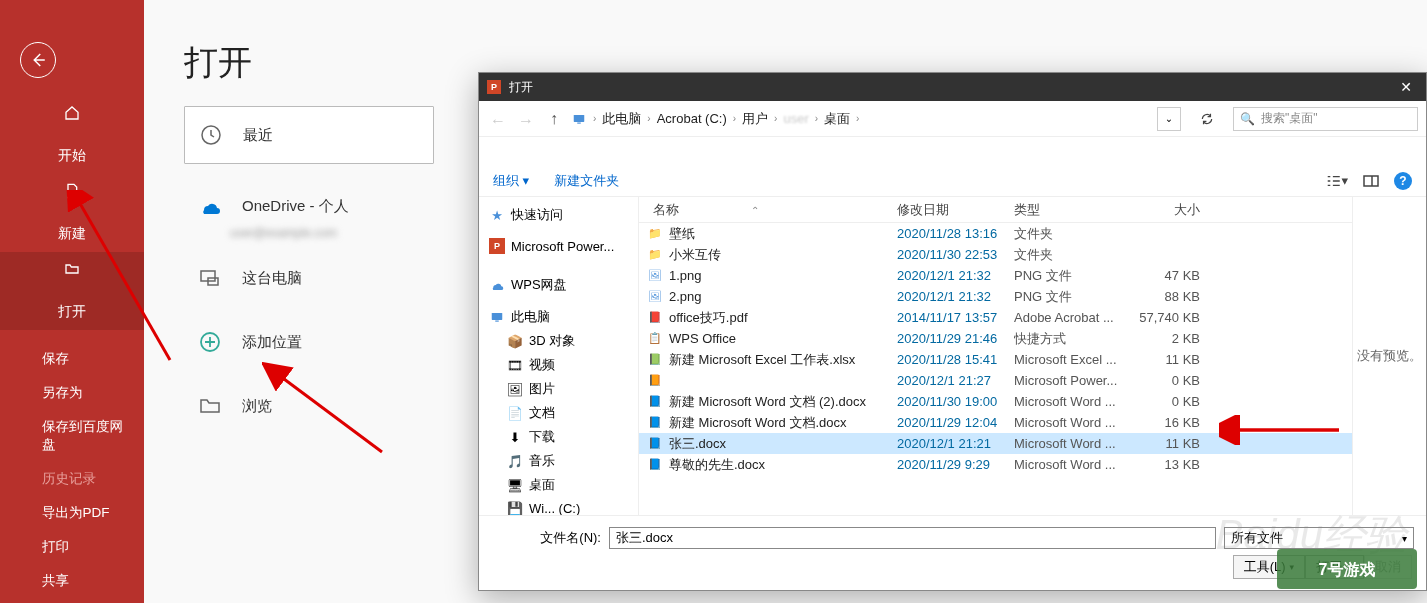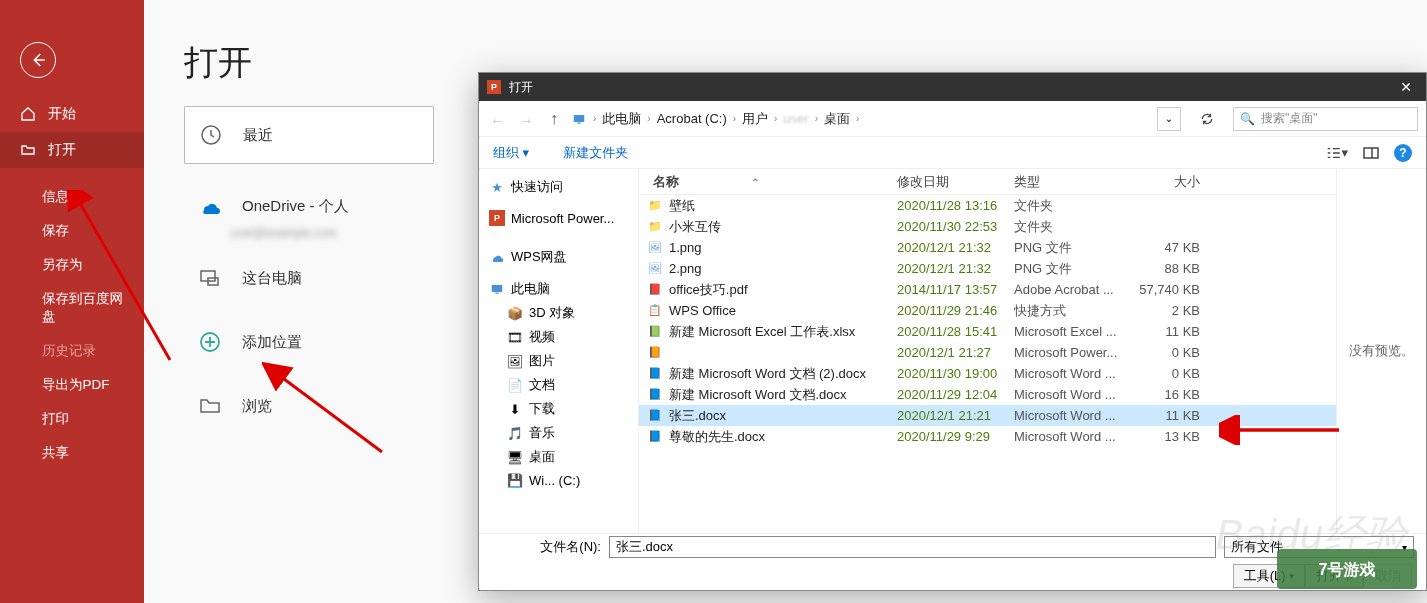--- a/index.html
+++ b/index.html
@@ -2,21 +2,21 @@
 <html><head>
 <meta charset="utf-8">
 <style>
 * { margin: 0; padding: 0; box-sizing: border-box; font-family: "Microsoft YaHei", "Segoe UI", sans-serif; }
 body { width: 1427px; height: 603px; overflow: hidden; background: #f3f3f3; position: relative; }
 
 .app-title { position: absolute; top: 10px; left: 0; right: 0; text-align: center; color: #b0b0b0; font-size: 14px; }
 
 .red-sidebar { position: absolute; left: 0; top: 0; width: 144px; height: 603px; background: #b7312c; color: #fff; }
 .back-btn { width: 36px; height: 36px; border: 1.5px solid #fff; border-radius: 50%; margin: 42px 0 18px 20px; display: flex; align-items: center; justify-content: center; cursor: pointer; }
-.nav-item { display: flex; align-items: center; padding: 9px 20px; font-size: 14px; cursor: pointer; gap: 12px; }
+.nav-item { display: flex; align-items: center; padding: 9px 20px; font-size: 14px; cursor: pointer; gap: 26px; flex-direction: column; }
 .nav-item.selected { background: #9e2a25; }
 .nav-item .ico { width: 16px; display: inline-flex; }
 .nav-sub { padding: 8px 20px 8px 42px; font-size: 13.5px; cursor: pointer; }
 .nav-sub.hist { color: #e8a09c; }
 
 .backstage { position: absolute; left: 144px; top: 0; right: 0; height: 603px; background: #f9f9f9; }
 .backstage h1 { font-size: 34px; font-weight: 400; color: #222; padding: 40px 0 20px 40px; }
 .loc-list { padding: 0 40px; }
 .loc-item { display: flex; align-items: center; gap: 18px; padding: 14px 12px; font-size: 15px; color: #333; cursor: pointer; border-radius: 1px; }
 .loc-item.sel { border: 1.5px solid #bbb; background: #fff; width: 250px; }
@@ -33,51 +33,51 @@
 .nav-arrow { width: 22px; height: 22px; display: inline-flex; align-items: center; justify-content: center; color: #555; cursor: pointer; }
 .nav-arrow.dis { color: #ccc; }
 .breadcrumb { display: flex; align-items: center; gap: 6px; font-size: 13px; color: #222; flex: 0 0 auto; }
 .breadcrumb .sep { color: #888; font-size: 10px; }
 .breadcrumb .seg { cursor: pointer; }
 .breadcrumb .seg.blur { color: #ccc; filter: blur(1px); }
 .bc-drop { width: 24px; height: 24px; border: 1px solid #ccc; margin-left: auto; display: flex; align-items: center; justify-content: center; font-size: 10px; cursor: pointer; }
 .refresh { width: 24px; height: 24px; display: flex; align-items: center; justify-content: center; cursor: pointer; margin: 0 8px; }
 .search { width: 185px; height: 24px; border: 1px solid #ccc; display: flex; align-items: center; padding: 0 6px; font-size: 12px; color: #888; }
 .search .mag { margin-right: 6px; }
-.dlg-toolbar { height: 32px; display: flex; align-items: center; padding: 0 14px; gap: 34px; font-size: 13px; border-bottom: 1px solid #eee; }
+.dlg-toolbar { height: 32px; display: flex; align-items: center; padding: 0 14px; gap: 25px; font-size: 13px; border-bottom: 1px solid #eee; margin-top: 28px; }
 .dlg-toolbar .org, .dlg-toolbar .newf { color: #0066cc; cursor: pointer; }
 .dlg-toolbar .right-tools { margin-left: auto; display: flex; gap: 12px; align-items: center; }
 .tool-ic { width: 22px; height: 18px; display: inline-flex; align-items: center; justify-content: center; cursor: pointer; color: #444; }
 .help-ic { width: 18px; height: 18px; border-radius: 50%; background: #1e88e5; color: #fff; display: inline-flex; align-items: center; justify-content: center; font-size: 12px; font-weight: bold; cursor: pointer; }
 
 .dlg-body { display: flex; flex: 1; min-height: 0; }
 .tree { width: 160px; border-right: 1px solid #eee; padding: 6px 0; font-size: 13px; overflow: hidden; }
 .tree-item { display: flex; align-items: center; gap: 6px; padding: 3px 10px; cursor: pointer; white-space: nowrap; }
 .tree-item.sub { padding-left: 28px; }
 .ti-ic { width: 16px; height: 16px; display: inline-flex; align-items: center; justify-content: center; flex-shrink: 0; }
 
 .file-list { flex: 1; display: flex; flex-direction: column; position: relative; }
 .col-head { display: flex; font-size: 13px; color: #444; border-bottom: 1px solid #eee; height: 26px; align-items: center; }
-.col-head .c-name { width: 258px; padding-left: 14px; font-weight: bold; }
+.col-head .c-name { width: 258px; padding-left: 14px; }
 .col-head .c-date { width: 117px; }
 .col-head .c-type { width: 124px; }
 .col-head .c-size { width: 70px; text-align: right; padding-right: 8px; }
 .sort-arrow { display: inline-block; margin-left: 72px; color: #888; font-size: 10px; }
 .rows { overflow-y: auto; flex: 1; }
 .row { display: flex; font-size: 13px; color: #222; height: 21px; align-items: center; cursor: pointer; }
 .row.sel { background: #cce8ff; }
 .row .c-name { width: 258px; padding-left: 8px; display: flex; align-items: center; gap: 6px; white-space: nowrap; overflow: hidden; }
-.row .c-date { width: 117px; color: #4d7c0f; }
+.row .c-date { width: 117px; color: #0369a1; }
 .row .c-type { width: 124px; color: #555; white-space: nowrap; overflow: hidden; text-overflow: ellipsis; }
 .row .c-size { width: 70px; text-align: right; padding-right: 8px; color: #555; }
 .f-ic { width: 16px; height: 16px; display: inline-flex; align-items: center; justify-content: center; font-size: 11px; flex-shrink: 0; }
 
-.preview { width: 90px; border-left: 1px solid #eee; display: flex; align-items: center; justify-content: center; font-size: 13px; color: #666; }
-
-.dlg-footer { border-top: 1px solid #eee; padding: 2px 12px; display: flex; flex-direction: column; gap: 6px; }
+.preview { width: 74px; border-left: 1px solid #eee; display: flex; align-items: center; justify-content: center; font-size: 13px; color: #666; }
+
+.dlg-footer { border-top: 1px solid #eee; padding: 11px 12px; display: flex; flex-direction: column; gap: 6px; }
 .fn-row { display: flex; align-items: center; gap: 8px; }
 .fn-label { font-size: 13px; width: 110px; text-align: right; }
 .fn-input { flex: 1; height: 22px; border: 1px solid #888; padding: 0 6px; font-size: 13px; }
 .type-combo { width: 190px; height: 22px; border: 1px solid #888; font-size: 13px; padding: 0 6px; display: flex; align-items: center; }
 .type-combo .dd { margin-left: auto; font-size: 10px; }
 .btn-row { display: flex; justify-content: flex-end; padding-right: 2px; }
 .dlg-btn { height: 24px; padding: 0 10px; border: 1px solid #aaa; background: #f5f5f5; font-size: 13px; cursor: pointer; display: inline-flex; align-items: center; gap: 4px; }
 .dlg-btn .dd { font-size: 9px; }
 
 .watermark { position: absolute; right: 20px; bottom: 40px; opacity: 0.18; pointer-events: none; font-size: 42px; color: #888; font-style: italic; z-index: 20; }
@@ -95,30 +95,37 @@
       </svg>
   </div>
   <div class="nav-item">
       <span class="ico">
         <svg width="16" height="16" viewBox="0 0 24 24" fill="none" stroke="#fff" stroke-width="2">
           <path d="M3 11l9-8 9 8v10H3z"></path>
         </svg>
       </span>
       <span>开始</span>
     </div>
+  <div class="nav-item">
+      <span class="ico">
+        <svg width="16" height="16" viewBox="0 0 24 24" fill="none" stroke="#fff" stroke-width="2">
+          <path d="M6 2h9l4 4v16H6z"></path>
+        </svg>
+      </span>
+      <span>新建</span>
+    </div>
   <div class="nav-item selected">
       <span class="ico">
         <svg width="16" height="16" viewBox="0 0 24 24" fill="none" stroke="#fff" stroke-width="2">
           <path d="M3 6h6l2 3h10v9H3z"></path>
         </svg>
       </span>
       <span>打开</span>
     </div>
   <div style="height:12px"></div>
-  <div class="nav-sub">信息</div>
   <div class="nav-sub">保存</div>
   <div class="nav-sub">另存为</div>
   <div class="nav-sub">保存到百度网盘</div>
   <div class="nav-sub hist">历史记录</div>
   <div class="nav-sub">导出为PDF</div>
   <div class="nav-sub">打印</div>
   <div class="nav-sub">共享</div>
 </div>
 
 <div class="backstage">

